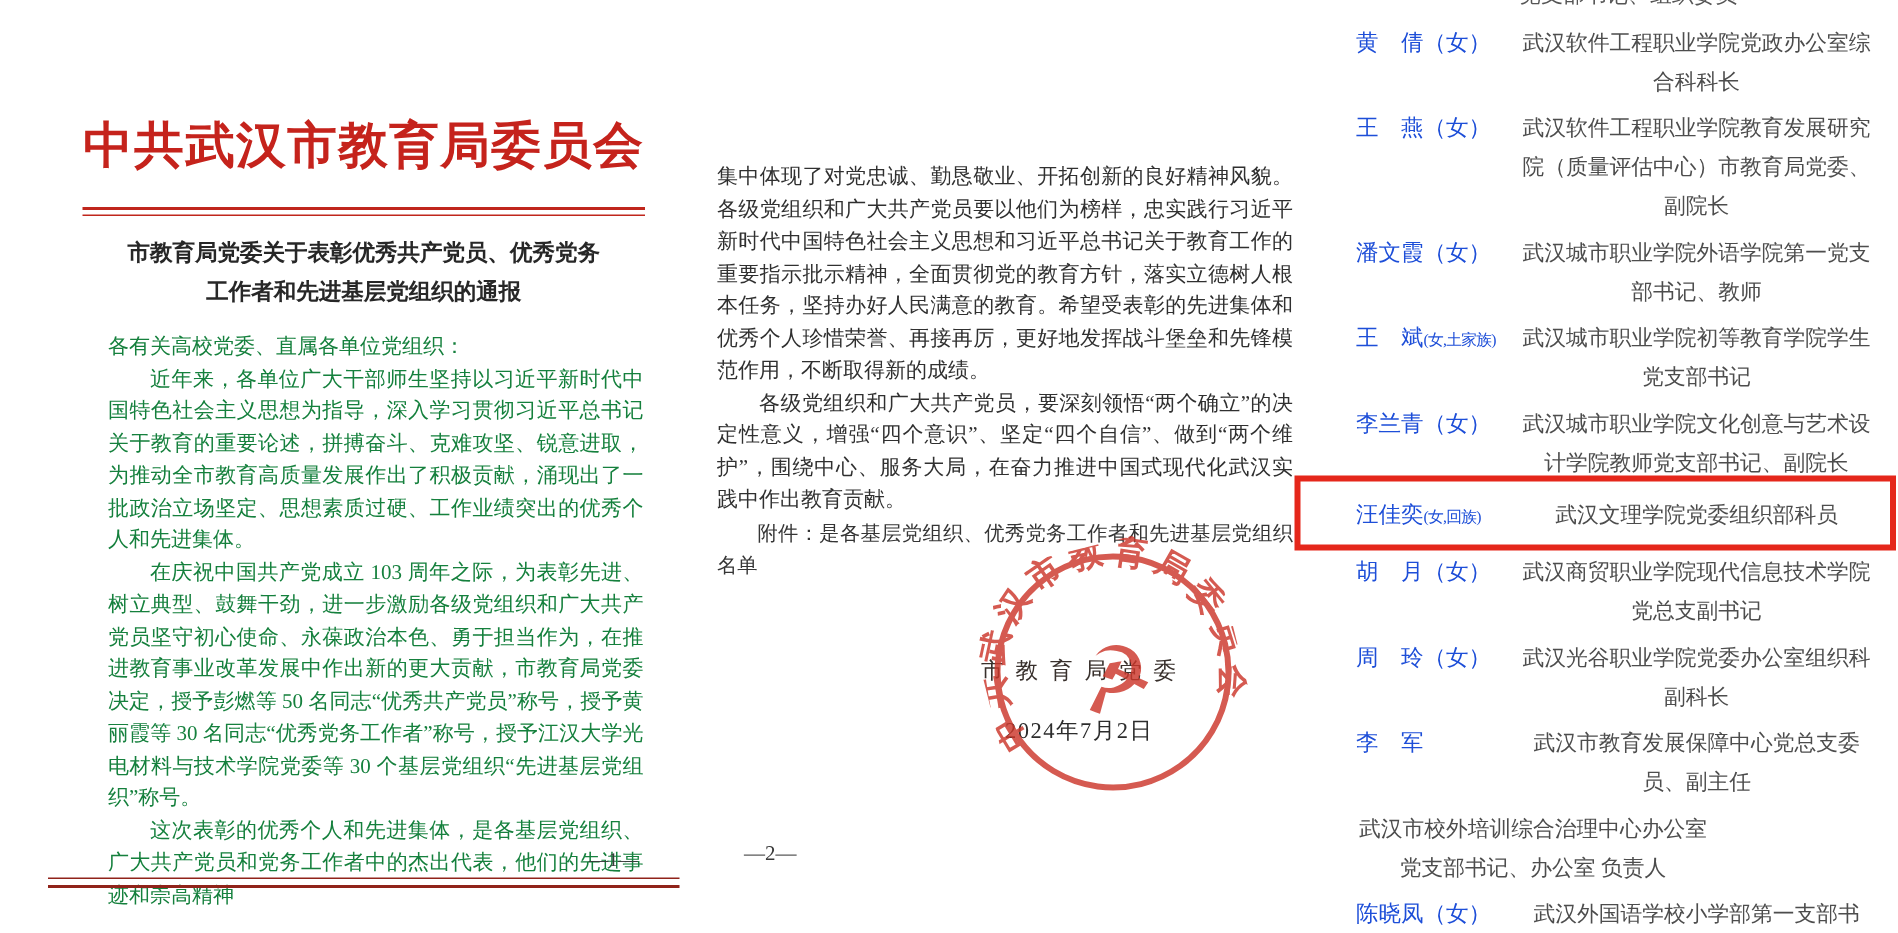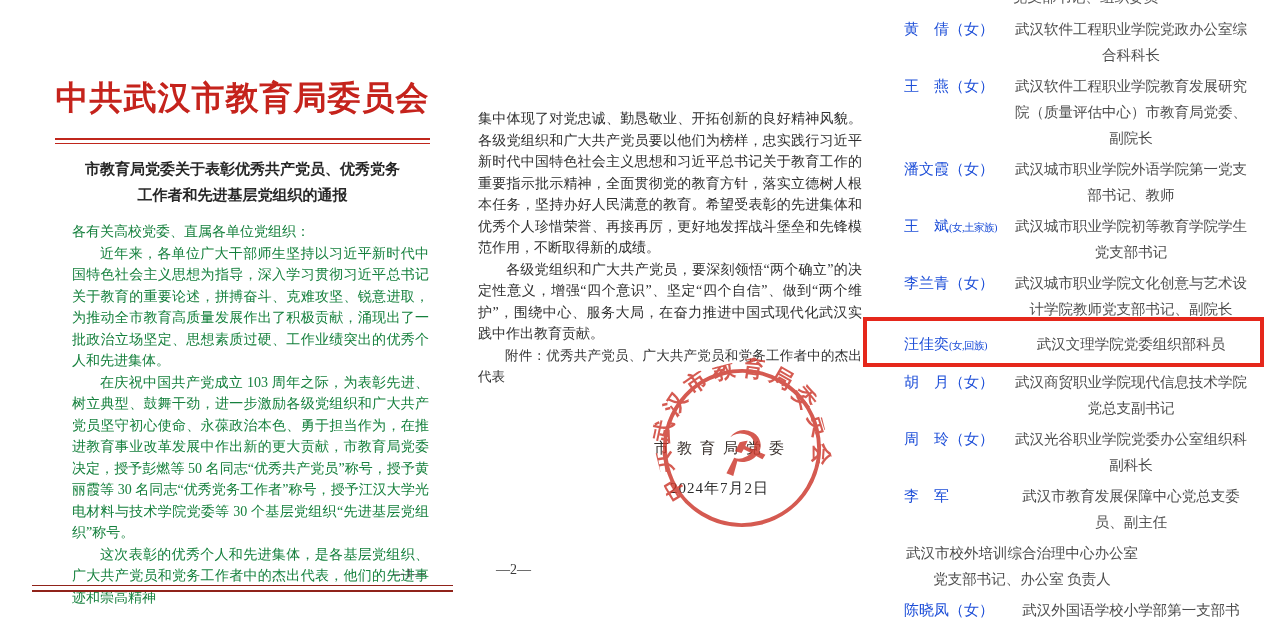--- a/index.html
+++ b/index.html
@@ -66,21 +66,21 @@
     <div class="pagefoot1">
       <div class="pageno">—1—</div>
       <div class="foot-rule"></div>
     </div>
   </div>
 
   <div class="page2">
     <div class="body2">
       <p>集中体现了对党忠诚、勤恳敬业、开拓创新的良好精神风貌。各级党组织和广大共产党员要以他们为榜样，忠实践行习近平新时代中国特色社会主义思想和习近平总书记关于教育工作的重要指示批示精神，全面贯彻党的教育方针，落实立德树人根本任务，坚持办好人民满意的教育。希望受表彰的先进集体和优秀个人珍惜荣誉、再接再厉，更好地发挥战斗堡垒和先锋模范作用，不断取得新的成绩。</p>
       <p class="indent">各级党组织和广大共产党员，要深刻领悟“两个确立”的决定性意义，增强“四个意识”、坚定“四个自信”、做到“两个维护”，围绕中心、服务大局，在奋力推进中国式现代化武汉实践中作出教育贡献。</p>
-      <p class="attachment">附件：优秀共产党员、广大共产党员和党务工作者中的杰出代表</p>
+      <p class="attachment">附件：是各基层党组织、优秀党务工作者和先进基层党组织名单</p>
     </div>
     <div class="sealwrap">
       <div class="issuer">市教育局党委</div>
       <div class="sign-date">2024年7月2日</div>
       <svg class="seal" viewBox="0 0 170 170">
         <circle cx="85" cy="85" r="77" fill="none" stroke="currentColor" stroke-width="4"></circle>
         <path id="sealarc" d="M 22 122 A 73 73 0 1 1 148 122" fill="none"></path>
         <text font-size="22" fill="currentColor" font-weight="bold">
           <textPath href="#sealarc" startOffset="6" textLength="296" lengthAdjust="spacing">中共武汉市教育局委员会</textPath>
         </text>

